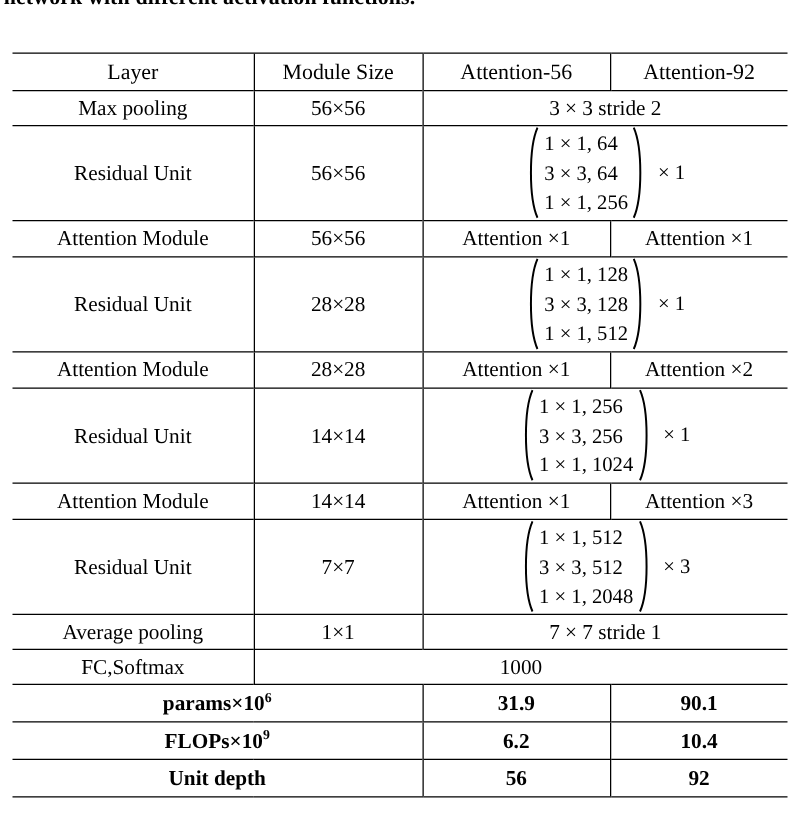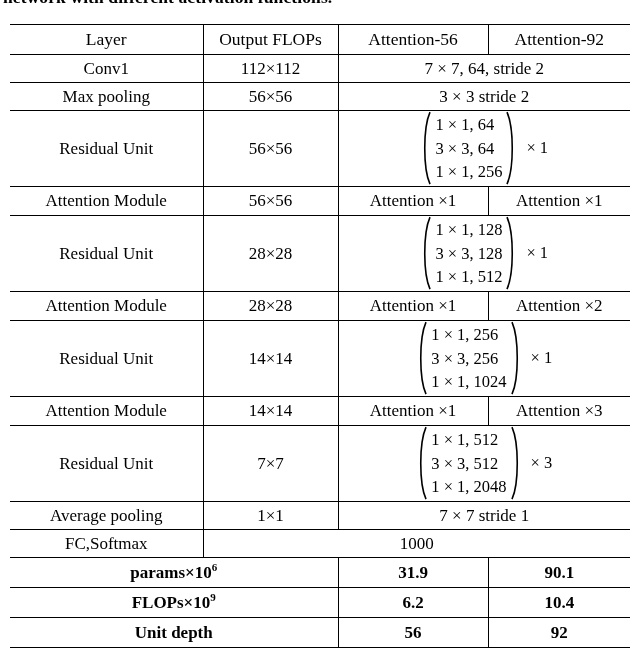--- a/index.html
+++ b/index.html
@@ -14,21 +14,21 @@
   
   .caption-clip{
     position:absolute;left:0;top:0;width:640px;height:22px;overflow:hidden;
   }
   .caption-clip .caption-text{
     position:absolute;left:3px;top:-13px;
     font-size:17.5px;font-weight:bold;white-space:nowrap;letter-spacing:.1px;
   }
 
   
-  .tbl-wrap{position:absolute;left:10px;top:24px;width:620px;}
+  .tbl-wrap{position:absolute;left:10px;top:42px;width:620px;}
   table.spec{
     border-collapse:collapse;
     width:620px;
     table-layout:fixed;
     font-size:17px;
   }
   table.spec td{
     text-align:center;
     vertical-align:middle;
     padding:0;
@@ -89,30 +89,25 @@
       <colgroup>
           <col class="c1">
           <col class="c2">
           <col class="c3">
           <col class="c4">
         </colgroup>
       <tbody>
 
         <tr class="hdr">
           <td class="rt">Layer</td>
-          <td class="rt vl">Output FLOPs</td>
+          <td class="rt vl">Module Size</td>
           <td class="rt vl">Attention-56</td>
           <td class="rt vl">Attention-92</td>
         </tr>
 
-        <tr class="simple">
-          <td class="rt rt-thin">Conv1</td>
-          <td class="rt rt-thin vl">112×112</td>
-          <td class="rt rt-thin vl" colspan="2">7 × 7, 64, stride 2</td>
-        </tr>
 
         <tr class="simple">
           <td class="rt">Max pooling</td>
           <td class="rt vl">56×56</td>
           <td class="rt vl" colspan="2">3 × 3 stride 2</td>
         </tr>
 
         <tr class="block">
           <td class="rt">Residual Unit</td>
           <td class="rt vl">56×56</td>

